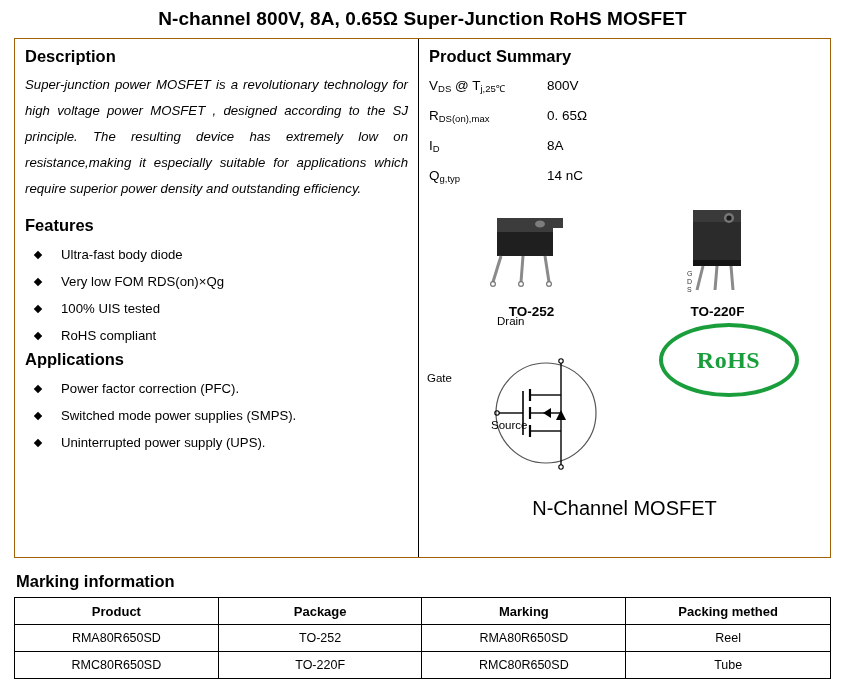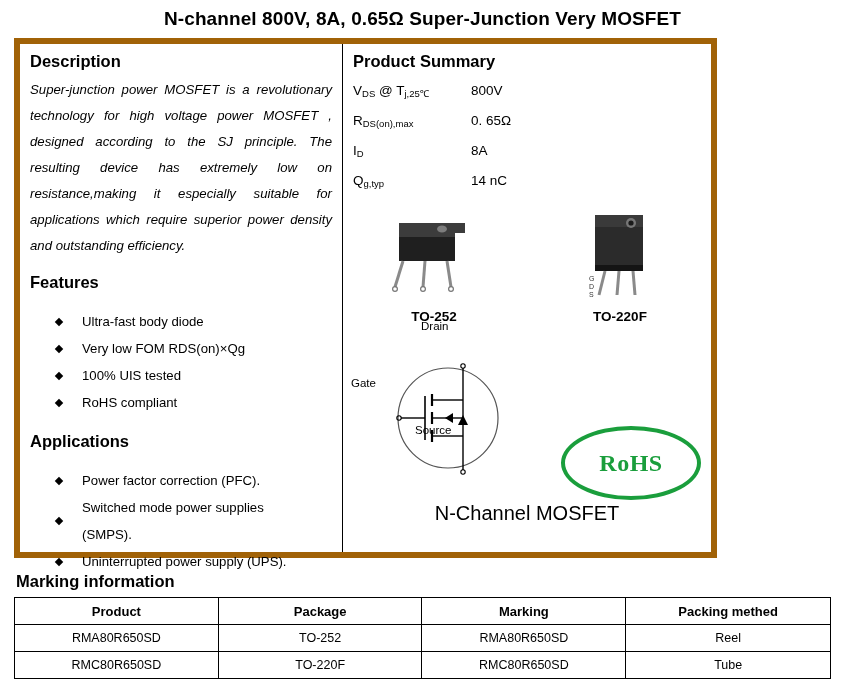--- a/index.html
+++ b/index.html
@@ -24,23 +24,23 @@
   }
   .doc-title {
     text-align: center;
     font-size: 19px;
     font-weight: bold;
     margin: 8px 0 8px 0;
     letter-spacing: 0.1px;
   }
   
   .main-box {
-    border: 6px solid #a16207;
-    display: flex;
-    width: 703px;
+    border: 1px solid #a16207;
+    display: flex;
+    width: 817px;
     height: 520px;
     box-sizing: border-box;
   }
   .col-left {
     width: 404px;
     border-right: 1px solid #000;
     box-sizing: border-box;
     padding: 6px 10px 6px 10px;
   }
   .col-right {
@@ -59,21 +59,21 @@
     line-height: 26px;
     text-align: justify;
     text-justify: inter-word;
     margin: 0 0 6px 0;
     font-style: italic;
   }
   h2.sec.features { margin-top: 14px; }
   h2.sec.apps { margin-top: 1px; }
   ul.bullets {
     list-style: none;
-    margin: 16px;
+    margin: 0;
     padding: 0;
   }
   ul.bullets li {
     font-size: 13.2px;
     line-height: 27px;
     padding-left: 36px;
     position: relative;
   }
   ul.bullets li .dia {
     position: absolute;
@@ -112,21 +112,21 @@
     font-weight: bold;
     margin-top: 6px;
   }
   .pkg-art {
     height: 92px;
     position: relative;
   }
   
   .bottom-art {
     display: flex;
-    align-items: flex-end;
+    align-items: flex-start;
     justify-content: center;
     margin-top: 4px;
     gap: 18px;
   }
   .nch-caption {
     text-align: center;
     font-size: 20px;
     margin-top: 2px;
   }
   
@@ -167,21 +167,21 @@
     font-weight: bold;
     color: #1a9e3c;
     letter-spacing: 0.5px;
   }
 </style>
 </head>
 <body>
 
 <div class="page">
 
-  <div class="doc-title">N-channel 800V, 8A, 0.65Ω Super-Junction Very MOSFET</div>
+  <div class="doc-title">N-channel 800V, 8A, 0.65Ω Super-Junction RoHS MOSFET</div>
 
   <div class="main-box">
 
     <div class="col-left">
       <h2 class="sec">Description</h2>
       <p class="desc">Super-junction power MOSFET is a revolutionary technology for high voltage power  MOSFET , designed according to the SJ principle. The resulting device has extremely low on resistance,making it especially suitable for applications which require superior power density and outstanding efficiency.</p>
 
       <h2 class="sec features">Features</h2>
       <ul class="bullets">
         <li><span class="dia"></span><span>Ultra-fast body diode</span></li>

